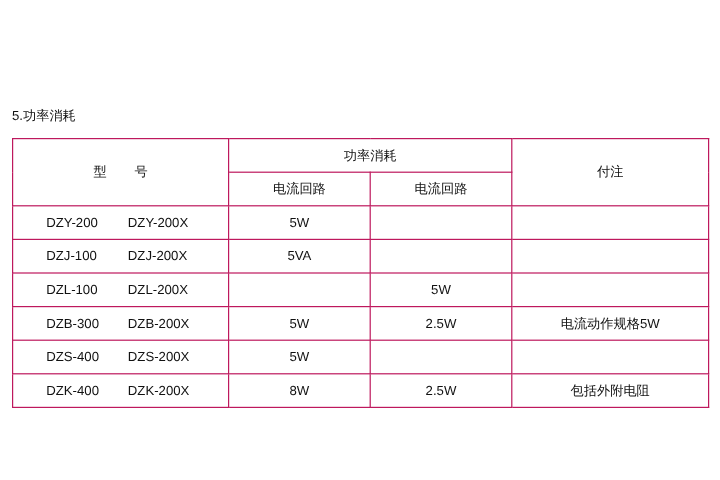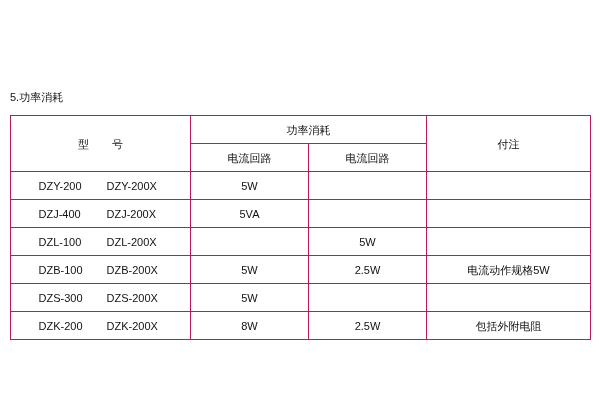--- a/index.html
+++ b/index.html
@@ -113,53 +113,53 @@
         <tr>
           <td class="model-cell">
             <span class="m1">DZY-200</span><span class="m2">DZY-200X</span>
           </td>
           <td>5W</td>
           <td></td>
           <td></td>
         </tr>
         <tr>
           <td class="model-cell">
-            <span class="m1">DZJ-400</span><span class="m2">DZJ-200X</span>
+            <span class="m1">DZJ-100</span><span class="m2">DZJ-200X</span>
           </td>
           <td>5VA</td>
           <td></td>
           <td></td>
         </tr>
         <tr>
           <td class="model-cell">
             <span class="m1">DZL-100</span><span class="m2">DZL-200X</span>
           </td>
           <td></td>
           <td>5W</td>
           <td></td>
         </tr>
         <tr>
           <td class="model-cell">
-            <span class="m1">DZB-100</span><span class="m2">DZB-200X</span>
+            <span class="m1">DZB-300</span><span class="m2">DZB-200X</span>
           </td>
           <td>5W</td>
           <td>2.5W</td>
           <td>电流动作规格5W</td>
         </tr>
         <tr>
           <td class="model-cell">
-            <span class="m1">DZS-300</span><span class="m2">DZS-200X</span>
+            <span class="m1">DZS-400</span><span class="m2">DZS-200X</span>
           </td>
           <td>5W</td>
           <td></td>
           <td></td>
         </tr>
         <tr>
           <td class="model-cell">
-            <span class="m1">DZK-200</span><span class="m2">DZK-200X</span>
+            <span class="m1">DZK-400</span><span class="m2">DZK-200X</span>
           </td>
           <td>8W</td>
           <td>2.5W</td>
           <td>包括外附电阻</td>
         </tr>
       </tbody>
     </table>
   </div>
 
 </div>

